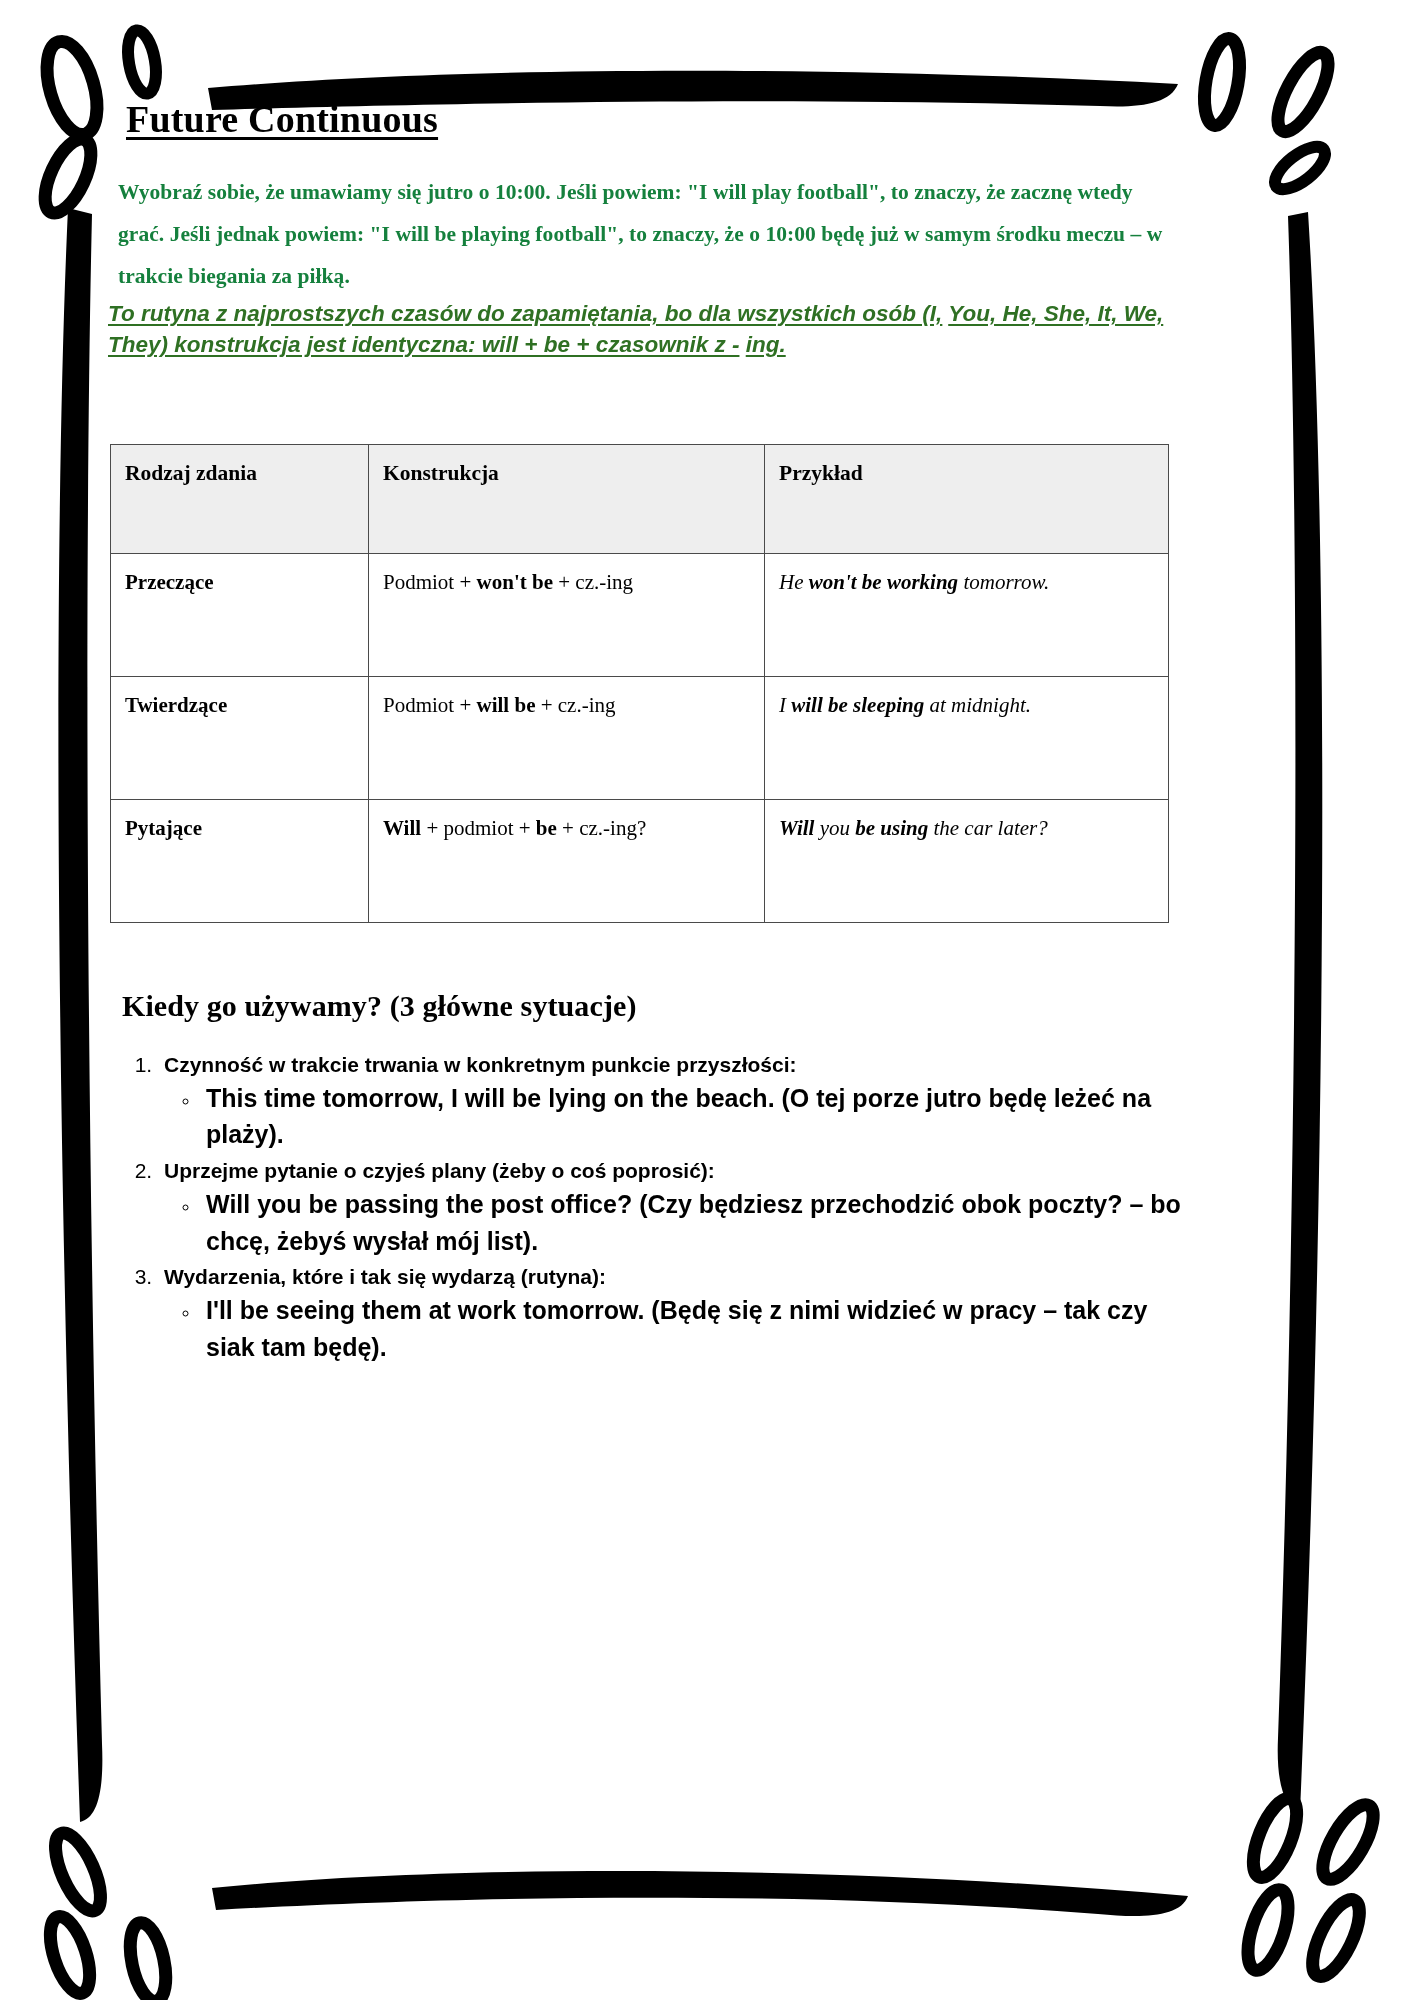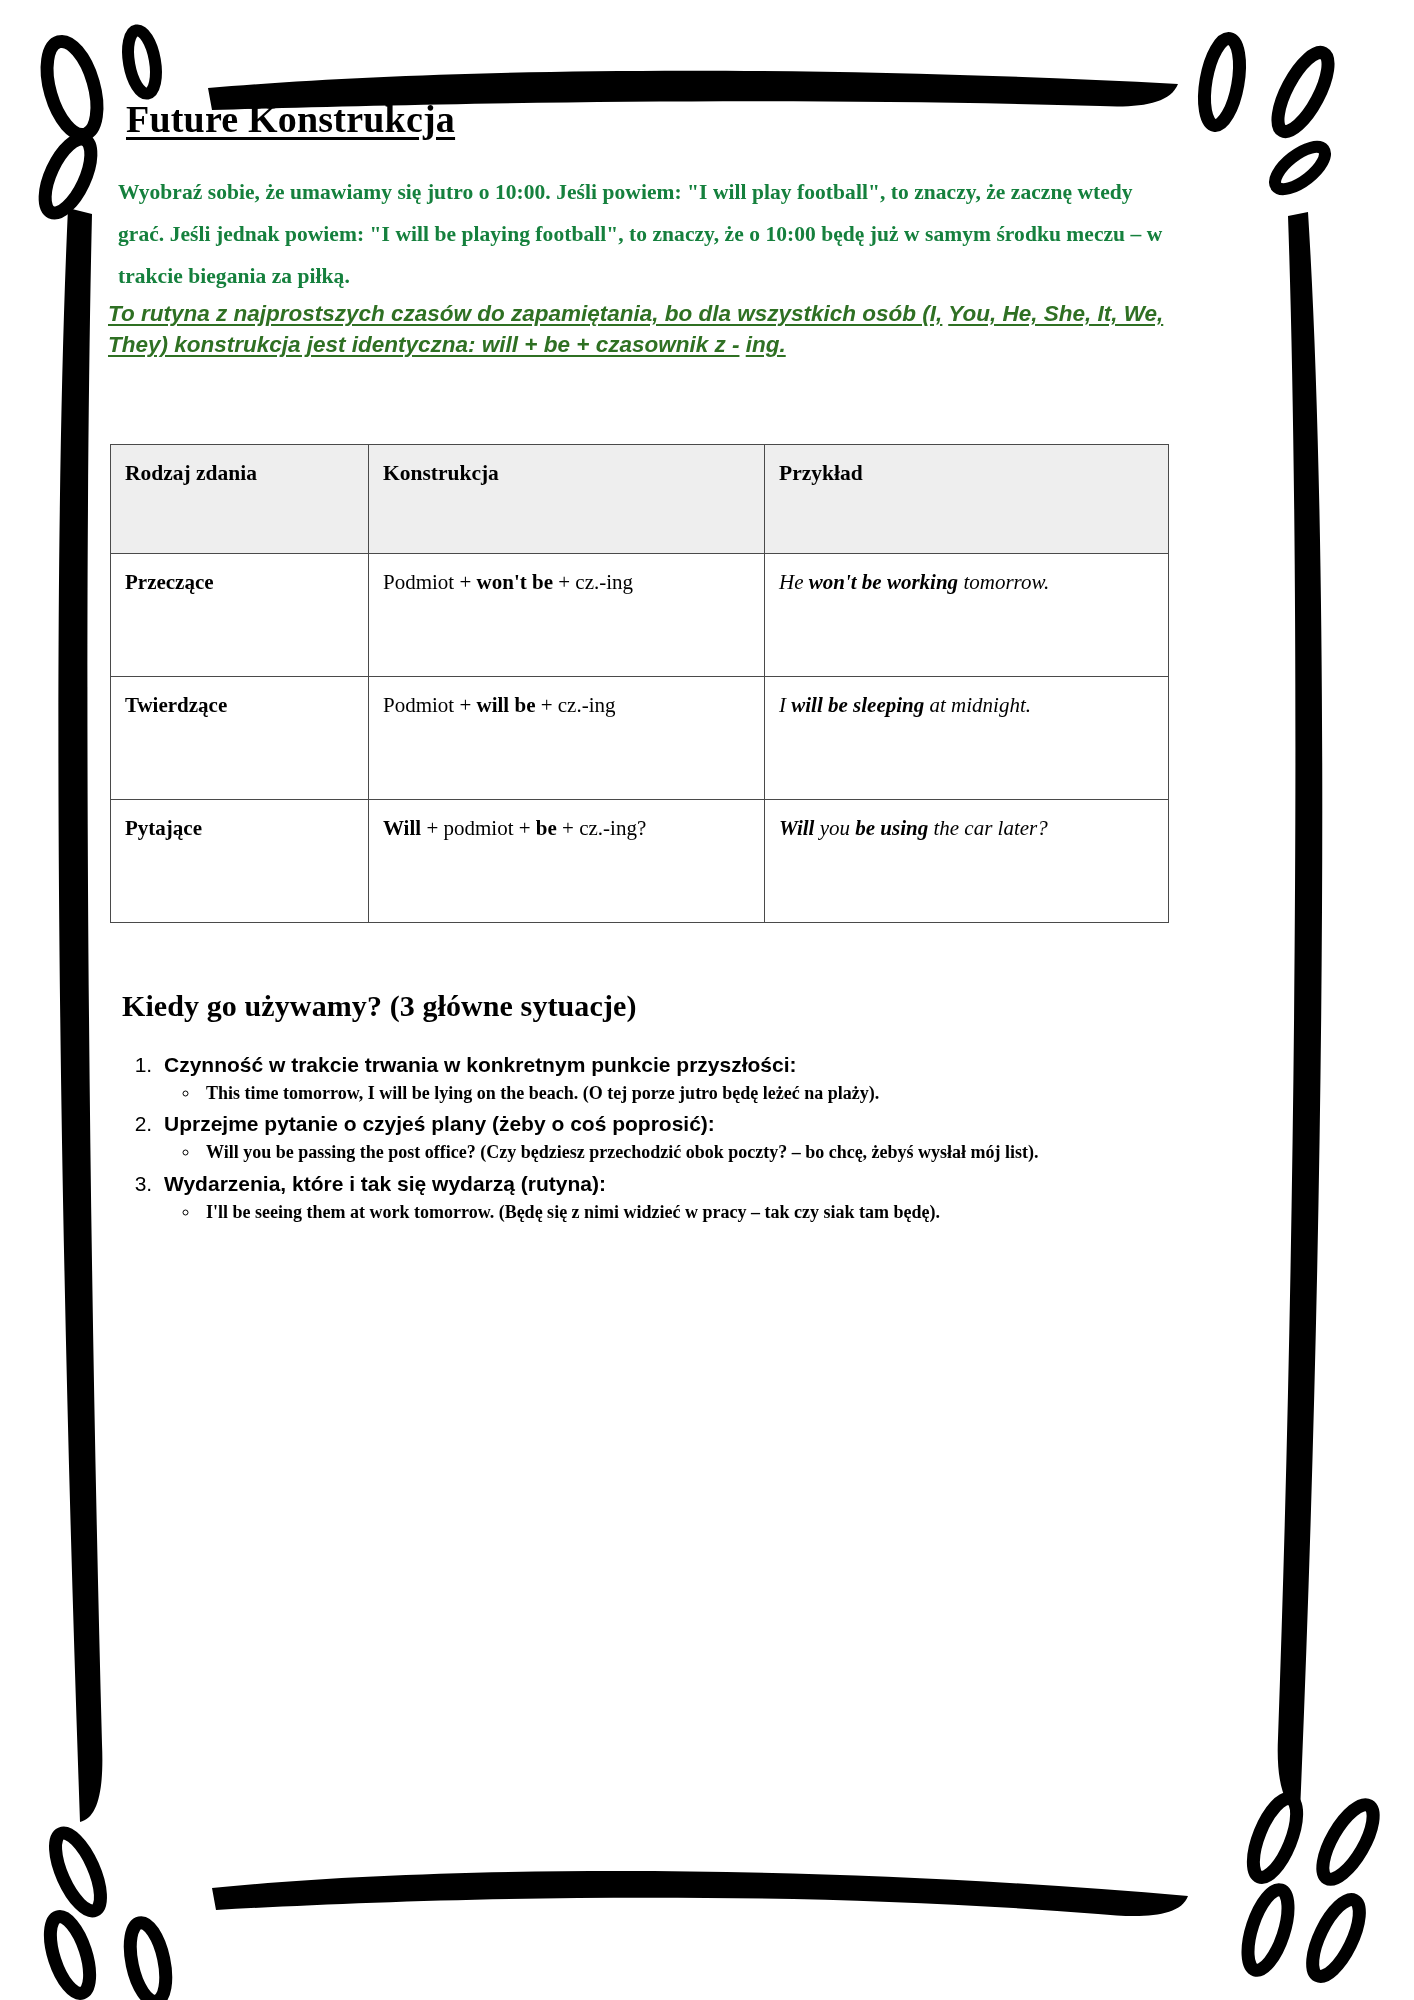--- a/index.html
+++ b/index.html
@@ -143,23 +143,22 @@
     padding-left: 6px;
   }
   ol.usage-list > li::marker {
     font-weight: normal;
     font-family: "Liberation Sans", sans-serif;
   }
   ul.sub-list {
     list-style-type: circle;
     margin: 0 0 2px 0;
     padding-left: 36px;
-    font-size: 18px;
-    font-weight: bold;
-    font-family: Liberation Serif, serif;
+    font-size: 25px;
+    font-weight: bold;
   }
   ul.sub-list > li {
     padding-left: 6px;
     line-height: 1.46;
     margin-bottom: 0;
   }
   ul.sub-list > li::marker { font-size: 17px; }
 </style>
 </head>
 <body>
@@ -192,21 +191,21 @@
     <path d="M 212 1888 C 430 1866, 800 1862, 1188 1896 C 1180 1918, 1140 1918, 1098 1914 C 770 1888, 430 1898, 216 1910 Z" fill="#000"></path>
 
     <path d="M 68 208 C 52 560, 56 1140, 80 1822 C 98 1818, 104 1790, 102 1744 C 86 1140, 84 560, 92 214 Z" fill="#000"></path>
 
     <path d="M 1308 212 C 1330 560, 1326 1200, 1300 1812 C 1284 1808, 1276 1782, 1278 1738 C 1298 1180, 1300 560, 1288 216 Z" fill="#000"></path>
   </svg>
 
   <div class="content">
 
     <div class="title-row">
-      <h1 class="doc-title">Future Konstrukcja</h1>
+      <h1 class="doc-title">Future Continuous</h1>
     </div>
 
     <p class="intro">Wyobraź sobie, że umawiamy się jutro o 10:00. Jeśli powiem: "I will play football", to znaczy, że zacznę wtedy grać. Jeśli jednak powiem: "I will be playing football", to znaczy, że o 10:00 będę już w samym środku meczu – w trakcie biegania za piłką.</p>
 
 
     <p class="green-note"><span class="u">To rutyna z najprostszych czasów do zapamiętania, bo dla wszystkich osób (I,</span> <span class="u">You, He, She, It, We, They) konstrukcja jest identyczna: will + be + czasownik z -</span> <span class="u">ing.</span></p>
 
     <table class="grammar-table">
       <colgroup>
           <col class="c1">

